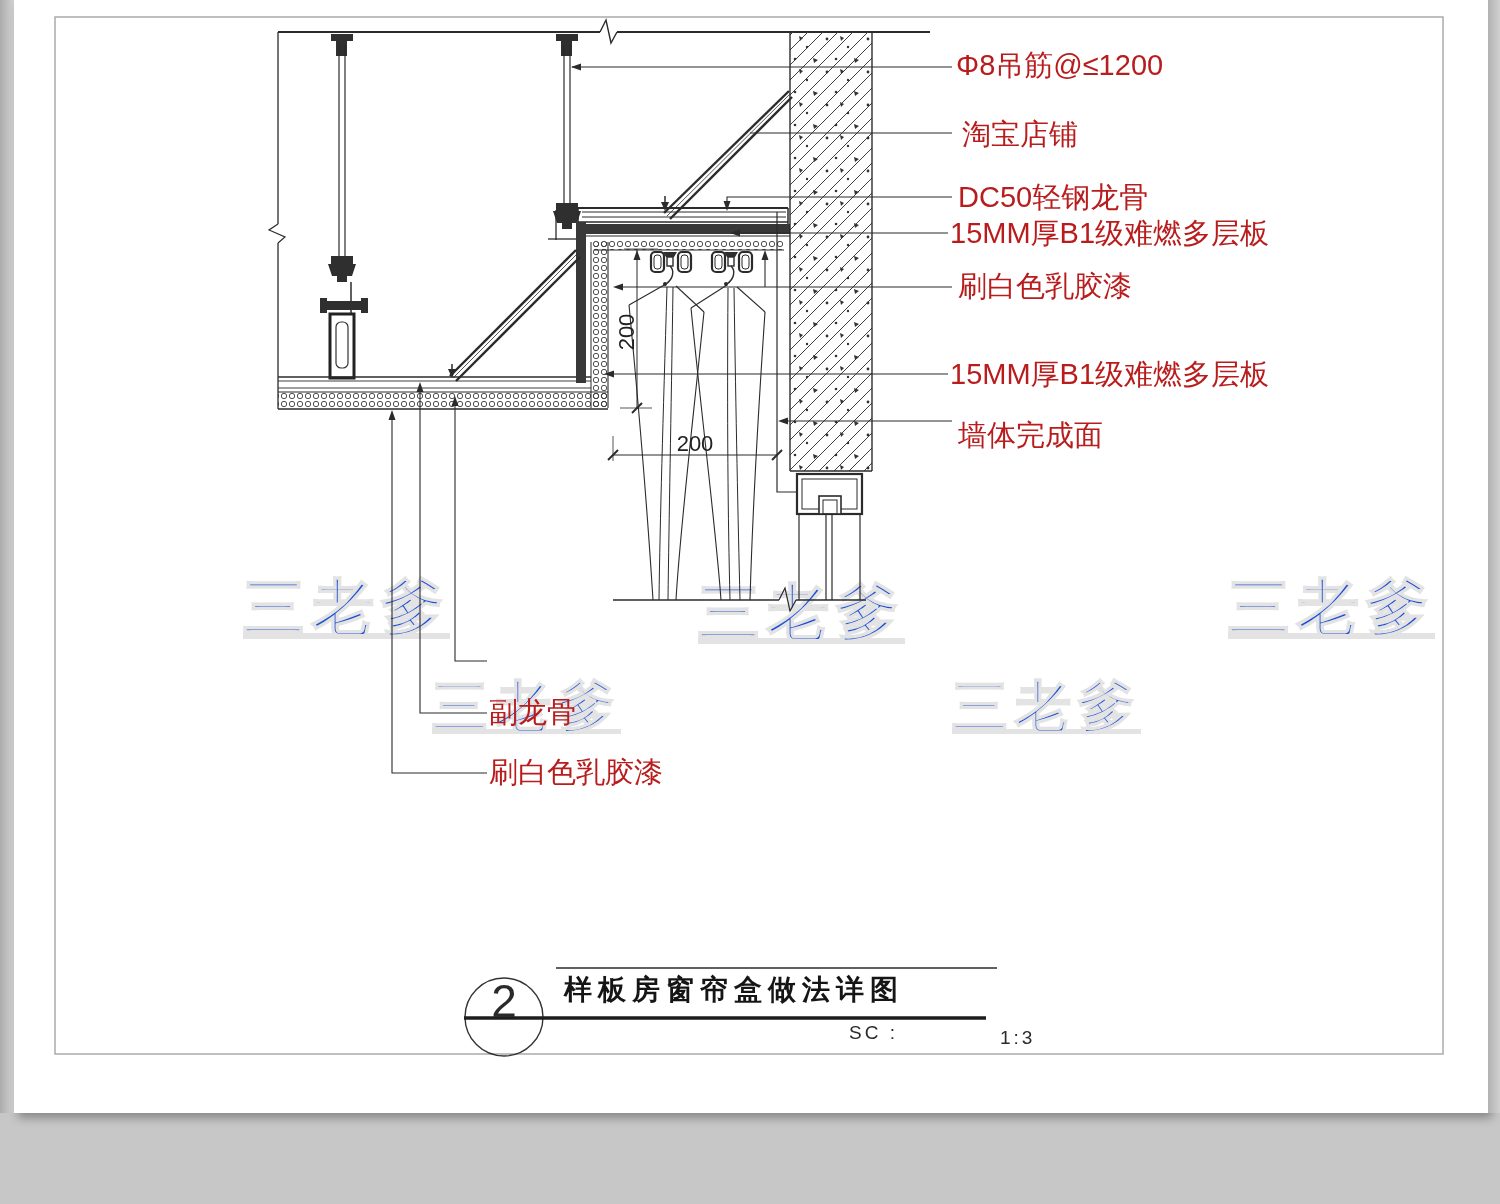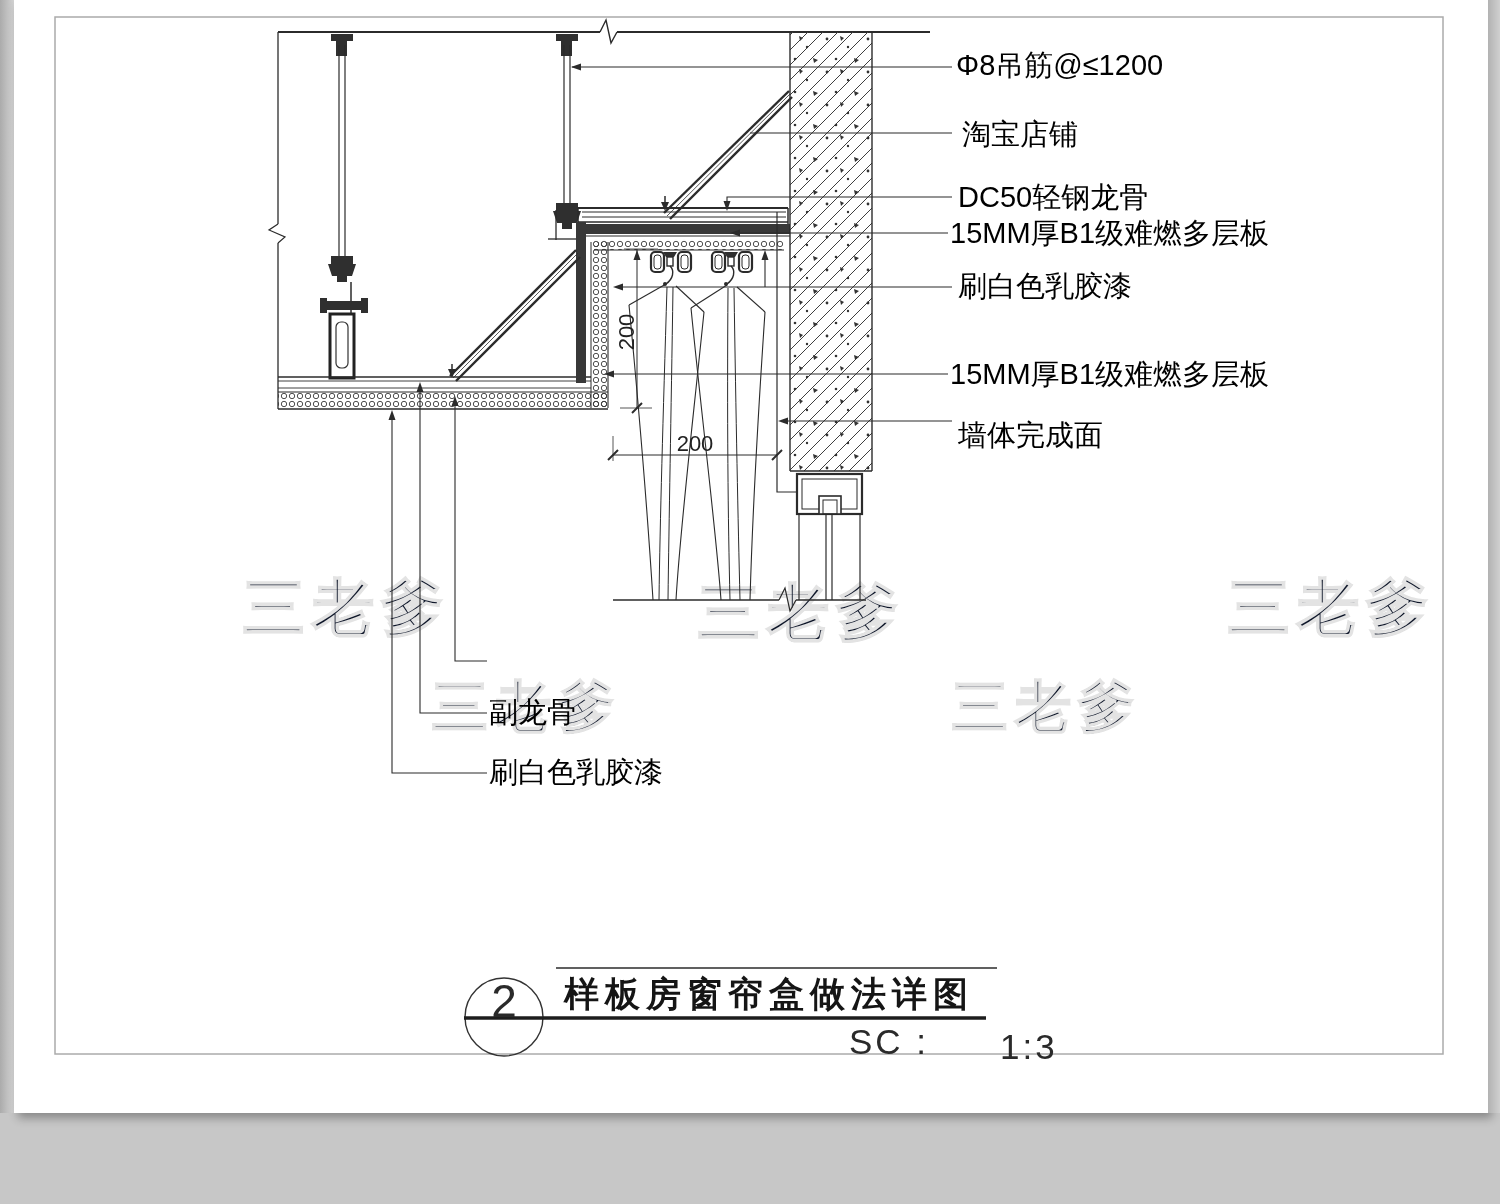--- a/index.html
+++ b/index.html
@@ -6,30 +6,30 @@
   body{background:#c7c7c7;font-family:"Liberation Sans","DejaVu Sans",sans-serif;}
   .canvas{position:relative;width:1500px;height:1204px;background:#c7c7c7;overflow:hidden;}
   .paper{position:absolute;left:14px;top:0;width:1474px;height:1113px;background:#ffffff;
          box-shadow:4px 5px 9px rgba(0,0,0,.32);z-index:0;}
   .edge-left{position:absolute;left:0;top:0;width:14px;height:1113px;
          background:linear-gradient(90deg,#ababab,#d4d4d4);z-index:0;}
   .edge-right{position:absolute;left:1488px;top:0;width:12px;height:1113px;
          background:linear-gradient(90deg,#b2b2b2,#d0d0d0);z-index:0;}
   svg.linework{position:absolute;left:0;top:0;z-index:2;}
   .wm{position:absolute;z-index:1;font-weight:700;font-size:62px;letter-spacing:7px;
-      color:#0f172a;-webkit-text-stroke:1.5px #e3e3e3;white-space:nowrap;}
+      color:#1d4ed8;-webkit-text-stroke:1.5px #e3e3e3;white-space:nowrap;text-decoration:underline;}
   .wm-banner{position:absolute;z-index:4;font-weight:700;font-size:37px;letter-spacing:2px;
       color:#f3f3f3;-webkit-text-stroke:1.5px #e6e6e6;white-space:nowrap;}
-  .lab{position:absolute;z-index:3;font-size:29px;line-height:1.05;color:#000000;white-space:nowrap;}
+  .lab{position:absolute;z-index:3;font-size:29px;line-height:1.05;color:#b91c1c;white-space:nowrap;}
   .dim{position:absolute;z-index:3;font-size:22px;color:#222;width:46px;text-align:center;}
   .dim-v{transform:rotate(-90deg);}
   .tb-num{position:absolute;z-index:3;font-size:46px;color:#2a2a2a;width:40px;text-align:center;}
-  .tb-title{position:absolute;z-index:3;font-size:35px;font-weight:600;letter-spacing:6px;
+  .tb-title{position:absolute;z-index:3;font-size:28px;font-weight:600;letter-spacing:6px;
       color:#151515;white-space:nowrap;}
-  .tb-scale{position:absolute;z-index:3;font-size:35px;letter-spacing:3px;color:#2a2a2a;white-space:nowrap;}
+  .tb-scale{position:absolute;z-index:3;font-size:19px;letter-spacing:3px;color:#2a2a2a;white-space:nowrap;}
 </style>
 </head>
 <body>
 
 <div class="canvas">
   <div class="edge-left"></div>
   <div class="paper"></div>
   <div class="edge-right"></div>
 
   <div class="wm" style="left:243px;top:566px;">三老爹</div>

